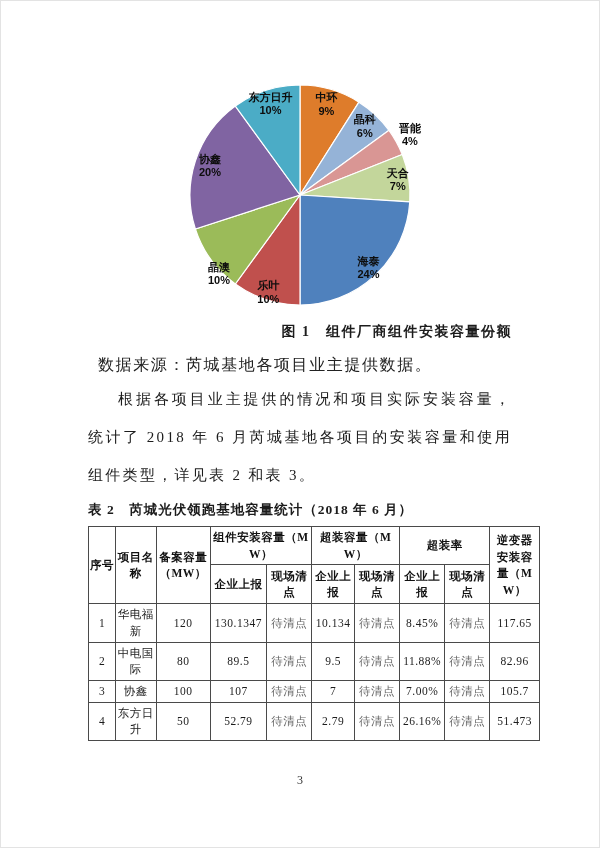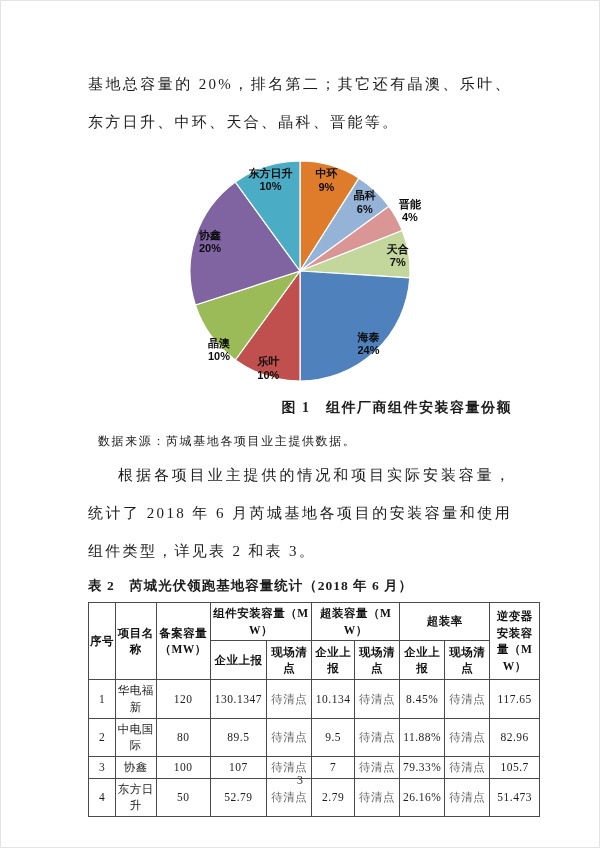--- a/index.html
+++ b/index.html
@@ -46,21 +46,21 @@
 
   .fig-caption {
     text-align: right;
     font-weight: bold;
     font-size: 14px;
     line-height: 20px;
     margin-top: 4px;
     letter-spacing: 1.5px;
   }
   .source-note {
-    font-size: 12px;
+    font-size: 16px;
     line-height: 18px;
     margin-top: 14px;
     letter-spacing: 1.6px;
     color: #222;
     padding-left: 10px;
   }
 
   .table-title {
     font-weight: bold;
     font-size: 13.5px;
@@ -97,21 +97,20 @@
     text-align: center;
     font-size: 12px;
     color: #333;
   }
 </style>
 </head>
 <body>
 
 <div class="content">
 
-  <p class="body-para">基地总容量的 20%，排名第二；其它还有晶澳、乐叶、东方日升、中环、天合、晶科、晋能等。</p>
 
   <div class="chart-wrap">
     <svg width="320" height="245" viewBox="0 0 320 245">
         <path d="M 160 122 L 160.00 12.00 A 110 110 0 0 1 218.94 29.12 Z" fill="#DE7C2B" stroke="#ffffff" stroke-width="1.2"></path>
         <path d="M 160 122 L 218.94 29.12 A 110 110 0 0 1 248.99 57.34 Z" fill="#95B3D7" stroke="#ffffff" stroke-width="1.2"></path>
         <path d="M 160 122 L 248.99 57.34 A 110 110 0 0 1 262.28 81.51 Z" fill="#D99694" stroke="#ffffff" stroke-width="1.2"></path>
         <path d="M 160 122 L 262.28 81.51 A 110 110 0 0 1 269.78 128.91 Z" fill="#C3D69B" stroke="#ffffff" stroke-width="1.2"></path>
         <path d="M 160 122 L 269.78 128.91 A 110 110 0 0 1 160.00 232.00 Z" fill="#4F81BD" stroke="#ffffff" stroke-width="1.2"></path>
         <path d="M 160 122 L 160.00 232.00 A 110 110 0 0 1 95.34 210.99 Z" fill="#C0504D" stroke="#ffffff" stroke-width="1.2"></path>
         <path d="M 160 122 L 95.34 210.99 A 110 110 0 0 1 55.38 155.99 Z" fill="#9BBB59" stroke="#ffffff" stroke-width="1.2"></path>
@@ -222,21 +221,21 @@
           <td>82.96</td>
         </tr>
         <tr>
           <td>3</td>
           <td>协鑫</td>
           <td>100</td>
           <td>107</td>
           <td class="muted">待清点</td>
           <td>7</td>
           <td class="muted">待清点</td>
-          <td>79.33%</td>
+          <td>7.00%</td>
           <td class="muted">待清点</td>
           <td>105.7</td>
         </tr>
         <tr>
           <td>4</td>
           <td>东方日升</td>
           <td>50</td>
           <td>52.79</td>
           <td class="muted">待清点</td>
           <td>2.79</td>

